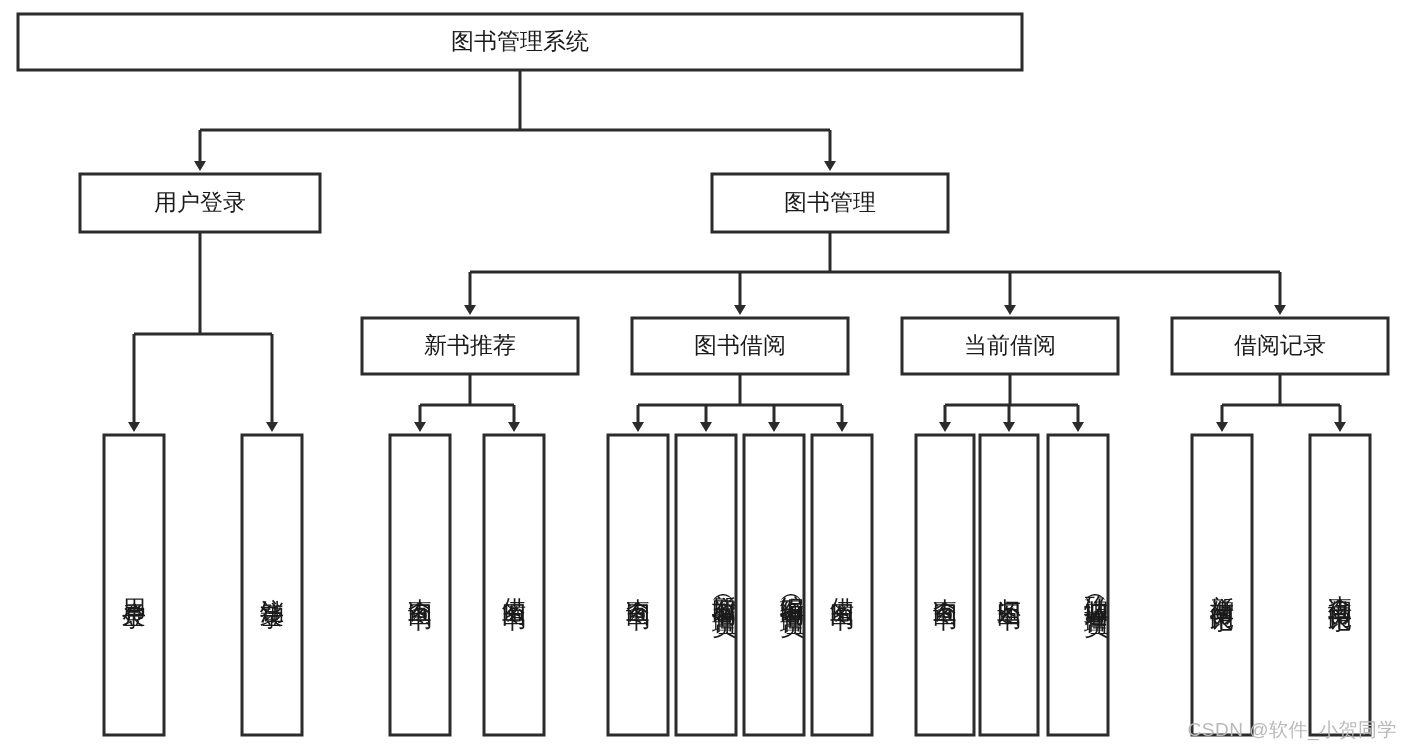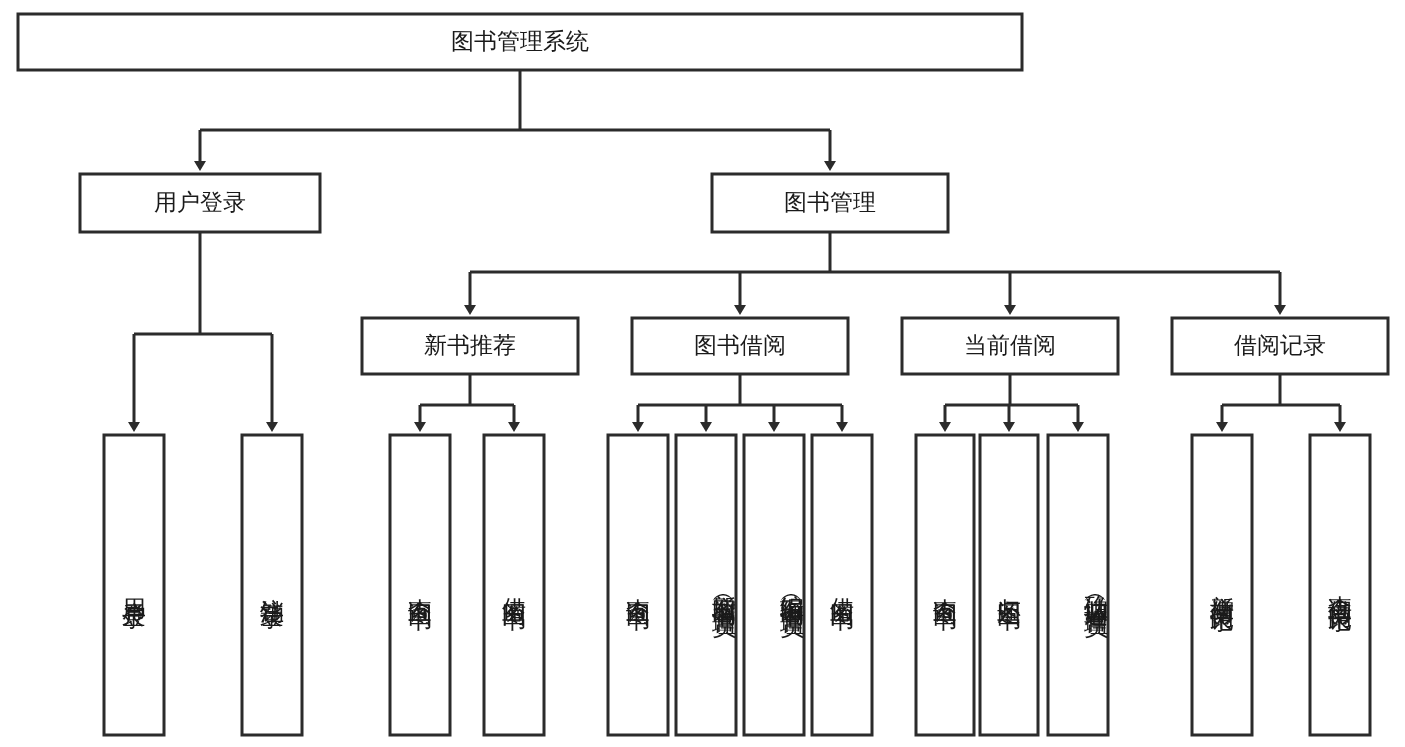--- a/index.html
+++ b/index.html
@@ -218,14 +218,15 @@
   <div class="leaf-label" style="left:608px; top:435px; width:60px; height:300px;">查询图书</div>
   <div class="leaf-label" style="left:676px; top:435px; width:60px; height:300px; align-items:flex-start; padding-top:6px; box-sizing:border-box;">新增图书（管理员）</div>
   <div class="leaf-label" style="left:744px; top:435px; width:60px; height:300px; align-items:flex-start; padding-top:6px; box-sizing:border-box;">编辑图书（管理员）</div>
   <div class="leaf-label" style="left:812px; top:435px; width:60px; height:300px;">借阅图书</div>
   <div class="leaf-label" style="left:916px; top:435px; width:58px; height:300px;">查询图书</div>
   <div class="leaf-label" style="left:980px; top:435px; width:58px; height:300px;">归还图书</div>
   <div class="leaf-label" style="left:1048px; top:435px; width:60px; height:300px; align-items:flex-start; padding-top:6px; box-sizing:border-box;">确认归还（管理员）</div>
   <div class="leaf-label" style="left:1192px; top:435px; width:60px; height:300px;">新增借阅记录</div>
   <div class="leaf-label" style="left:1310px; top:435px; width:60px; height:300px;">查询借阅记录</div>
 
+  <div class="watermark">CSDN @软件_小贺同学</div>
 
 </div>
 
 </body></html>

